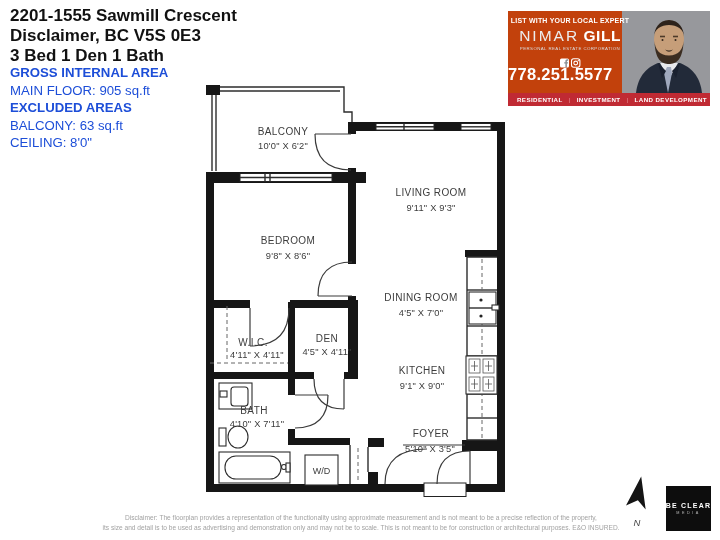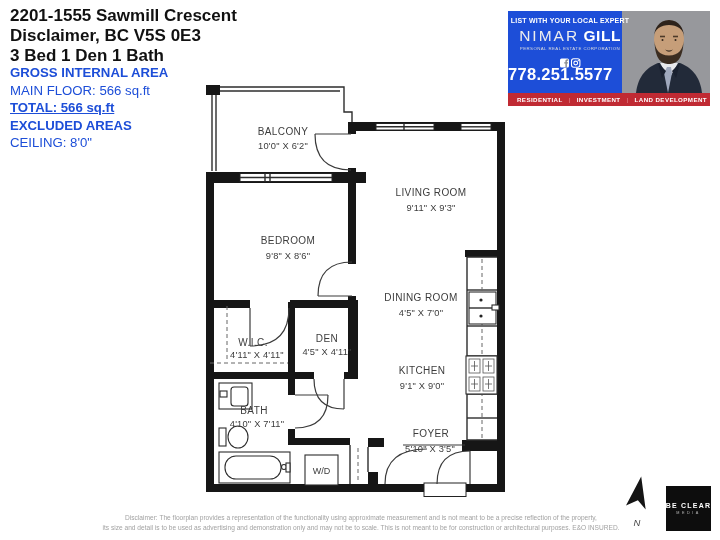--- a/index.html
+++ b/index.html
@@ -6,21 +6,21 @@
   .canvas{position:relative;width:720px;height:540px;background:#fff;overflow:hidden;
           font-family:"Liberation Sans",sans-serif;color:#1a1a1a;}
   
   .header{position:absolute;left:10px;top:6px;font-size:17px;font-weight:bold;line-height:20px;color:#111;}
   .stats{position:absolute;left:10px;top:64px;font-size:13.2px;line-height:17.6px;color:#1d4ed8;}
   .stats .b{font-weight:bold;}
   .stats .u{text-decoration:underline;}
   
   .ad{position:absolute;left:505px;top:8px;width:208px;height:101px;background:#fff;
       box-sizing:border-box;padding:3px;}
-  .ad-panel{position:relative;width:100%;height:100%;background:#1d4ed8;overflow:hidden;}
+  .ad-panel{position:relative;width:100%;height:100%;background:#c2410c;overflow:hidden;}
   .ad-photo{position:absolute;right:0;top:0;width:88px;height:82px;}
   .ad-tagline{position:absolute;left:2px;top:6px;width:120px;text-align:center;
               font-size:7px;font-weight:bold;letter-spacing:.2px;color:#fff;white-space:nowrap;}
   .ad-name{position:absolute;left:0;top:16px;width:124px;text-align:center;white-space:nowrap;color:#fff;}
   .ad-name .first{font-size:15.5px;letter-spacing:2px;font-weight:normal;color:#eceded;}
   .ad-name .last{font-size:15.5px;letter-spacing:.5px;font-weight:bold;}
   .ad-designation{position:absolute;left:0;top:35px;width:124px;text-align:center;
                   font-size:4.4px;letter-spacing:.4px;color:#d9dbdd;white-space:nowrap;}
   .ad-icons{position:absolute;left:0;top:43px;width:124px;text-align:center;}
   .ad-phone{position:absolute;left:0;top:54px;width:128px;text-align:left;
@@ -57,23 +57,23 @@
 <div class="canvas">
 
   <div class="header">
     <div>2201-1555 Sawmill Crescent</div>
     <div>Disclaimer, BC V5S 0E3</div>
     <div>3 Bed 1 Den 1 Bath</div>
   </div>
 
   <div class="stats">
     <div class="b">GROSS INTERNAL AREA</div>
-    <div>MAIN FLOOR: 566 sq.ft</div>
-    <div class="b u">TOTAL: 566 sq.ft</div>
+    <div>MAIN FLOOR: 905 sq.ft</div>
     <div class="b">EXCLUDED AREAS</div>
+    <div>BALCONY: 63 sq.ft</div>
     <div>CEILING: 8'0"</div>
   </div>
 
   <div class="ad">
     <div class="ad-panel">
       <svg class="ad-photo" viewBox="0 0 88 82">
         <rect width="88" height="82" fill="#97989c"></rect>
         <path d="M14,82 C16,64 26,56 36,52 L58,52 C68,56 78,64 80,82 Z" fill="#222a39"></path>
         <path d="M38,52 L47,68 L56,52 Z" fill="#e8e9ec"></path>
         <path d="M45,56 L42,62 L46,82 L50,62 L49,56 Z" fill="#9fa8bd"></path>

